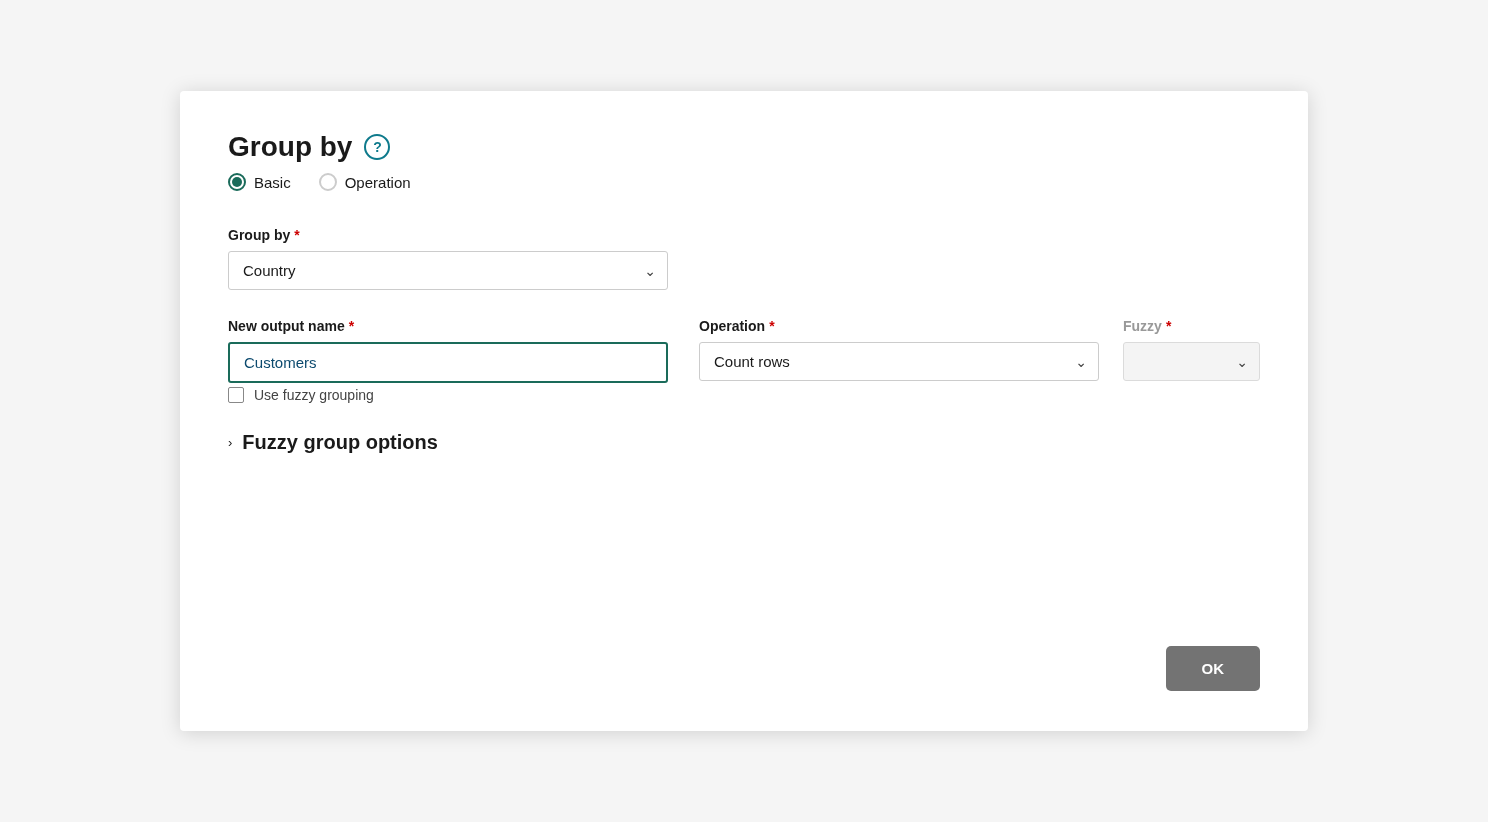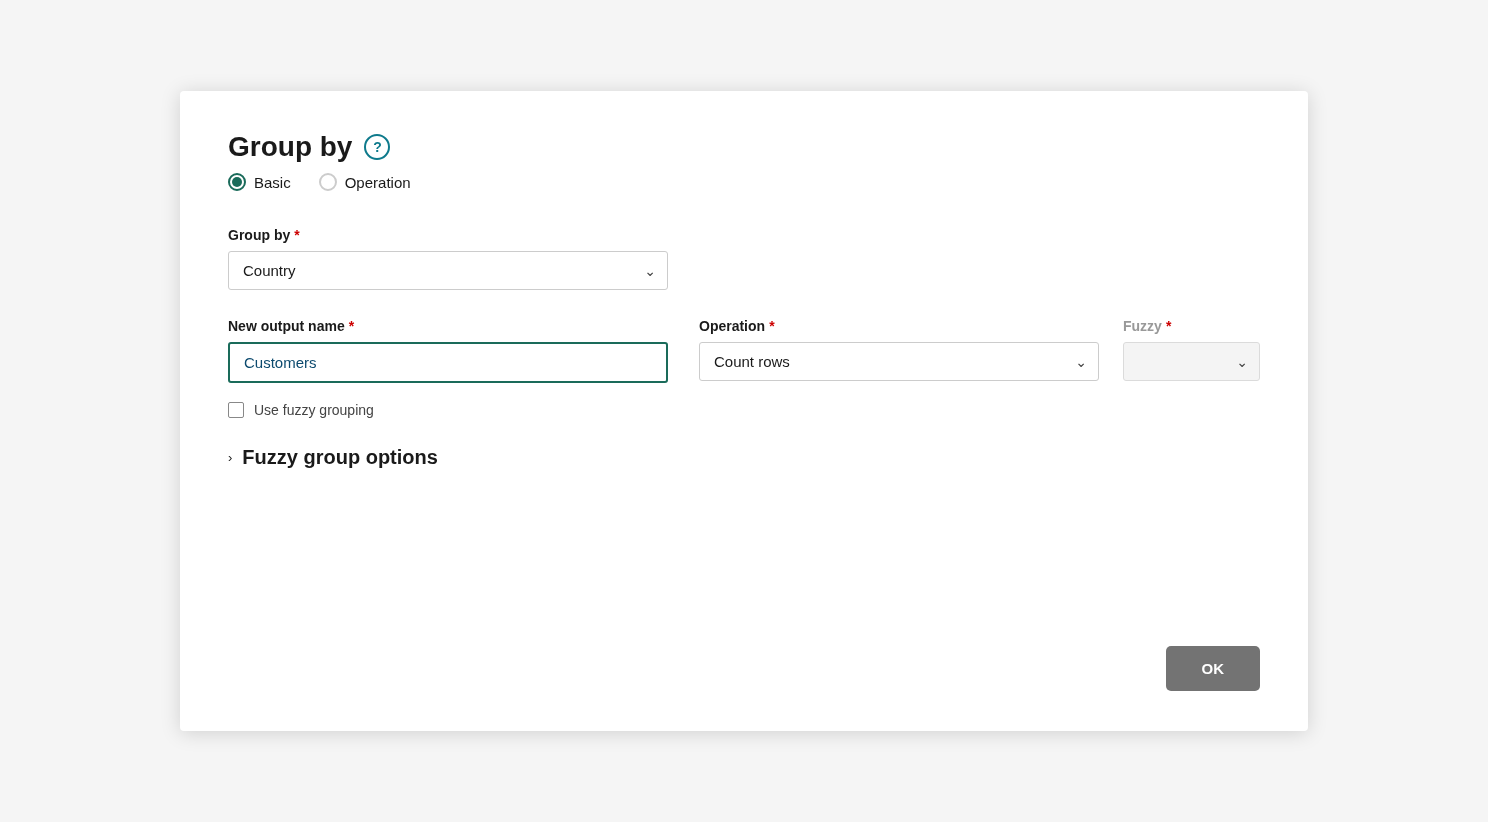--- a/index.html
+++ b/index.html
@@ -201,21 +201,21 @@
     .column-select {
       width: 100%;
       background: #f0f0f0;
     }
 
     .fuzzy-checkbox-row {
       display: flex;
       align-items: center;
       gap: 10px;
       margin-bottom: 28px;
-      margin-top: 19px;
+      margin-top: 4px;
     }
 
     .checkbox-box {
       width: 16px;
       height: 16px;
       border: 1.5px solid #888;
       border-radius: 2px;
       background: #fff;
       cursor: pointer;
       flex-shrink: 0;

